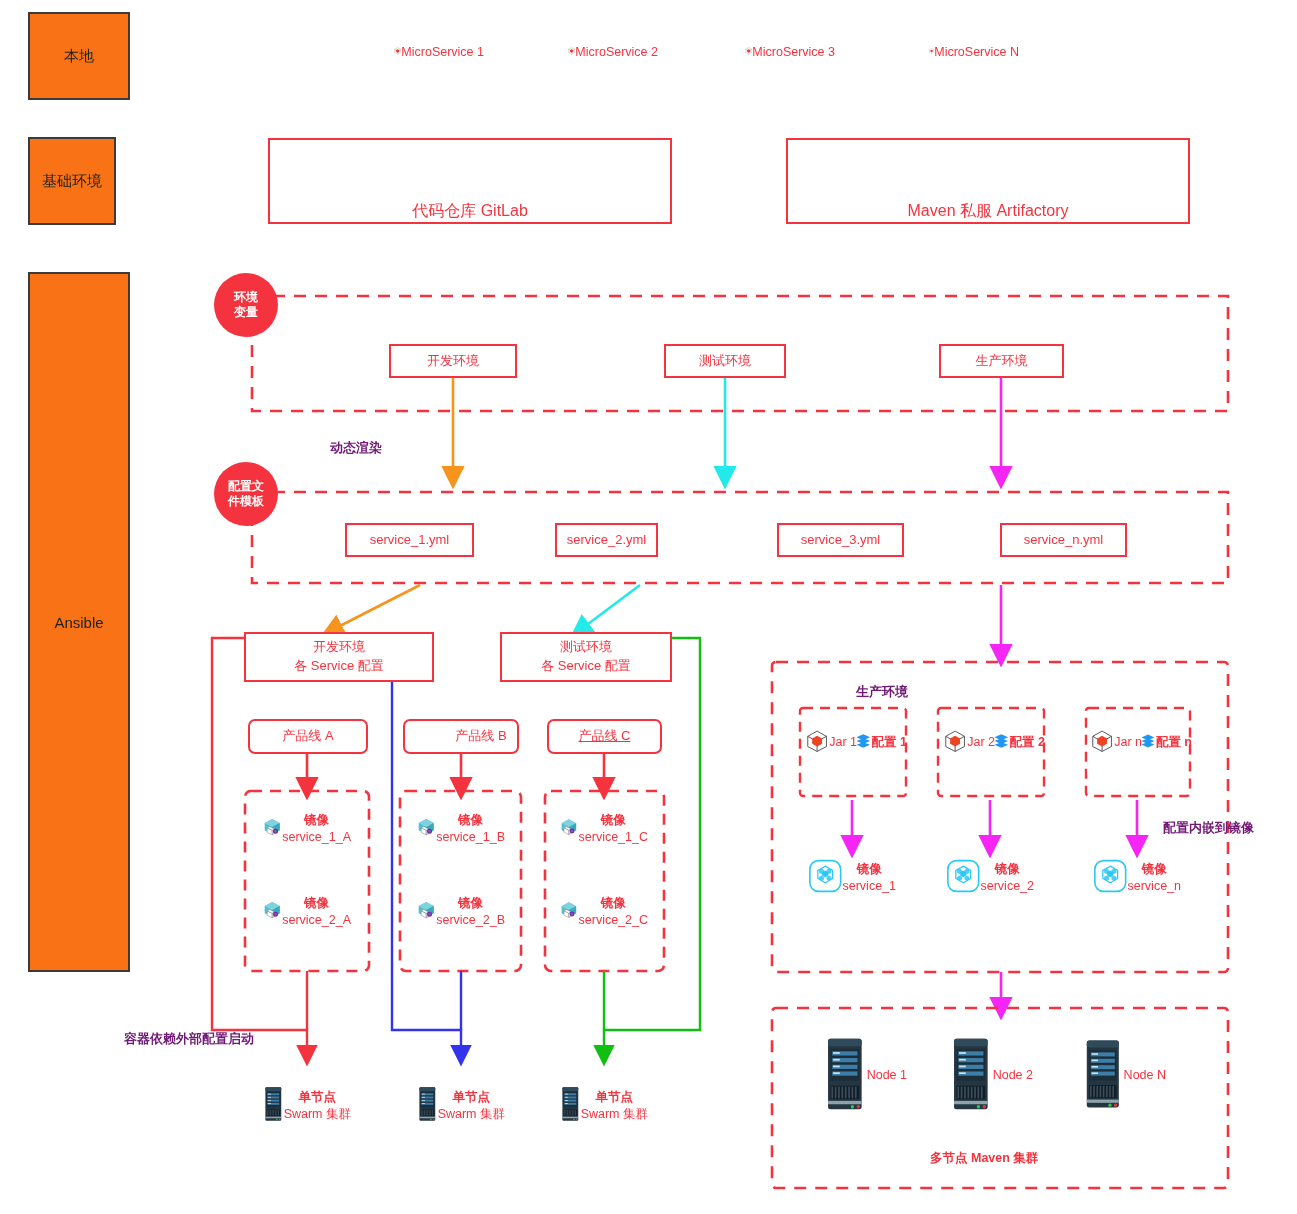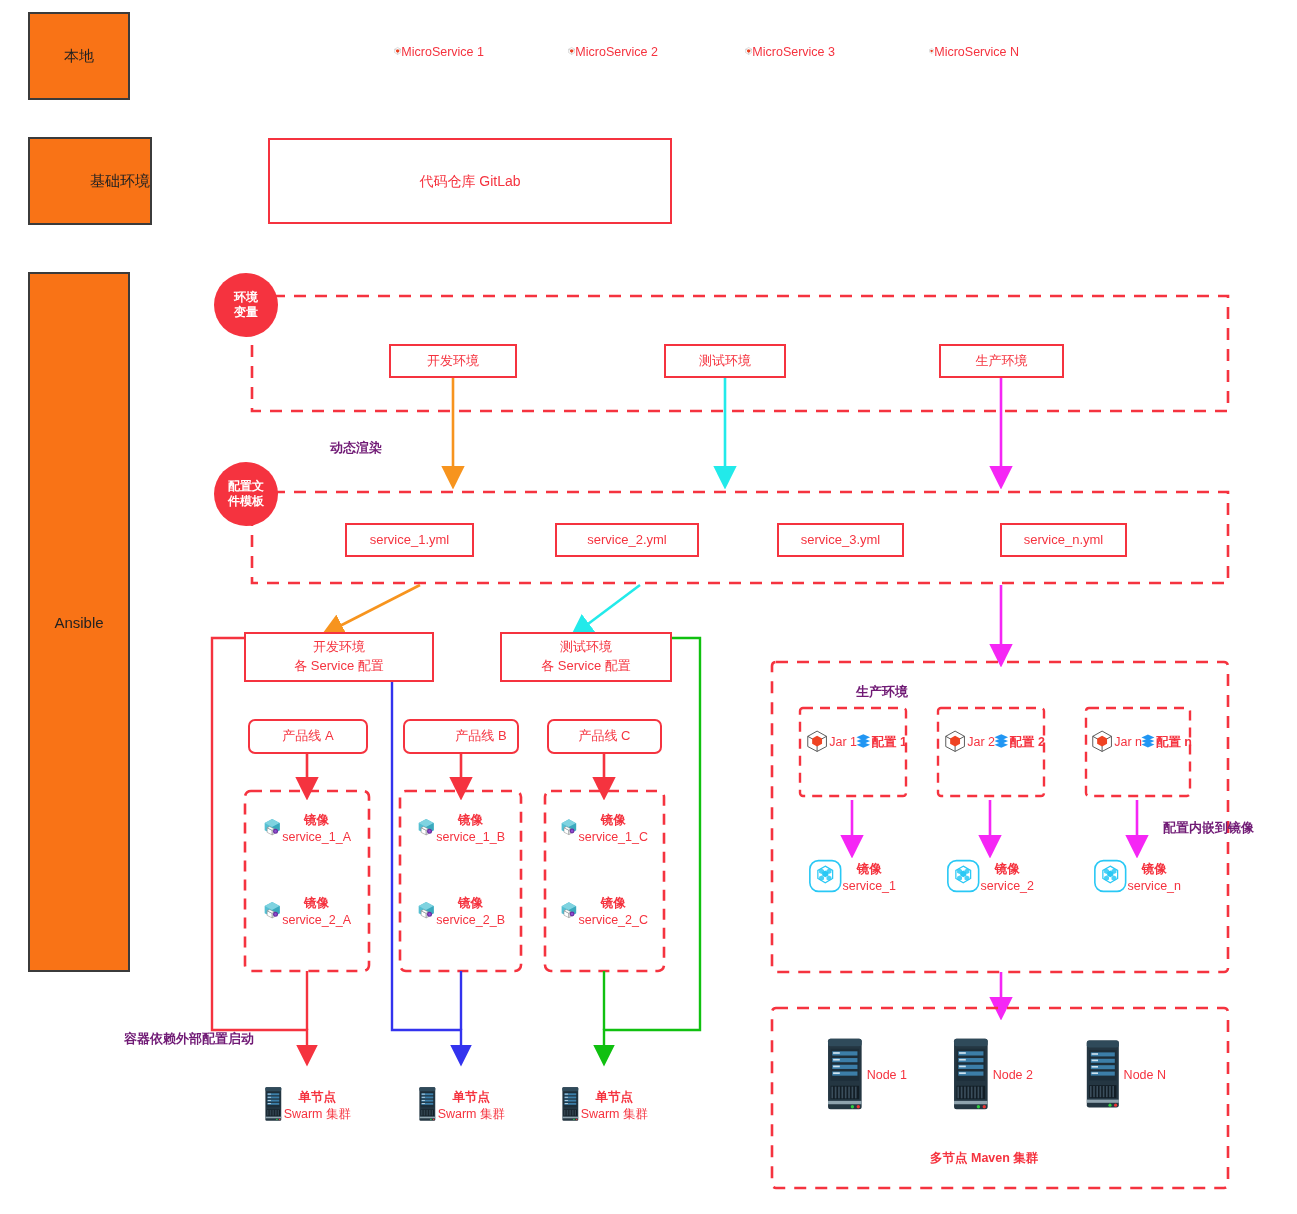--- a/index.html
+++ b/index.html
@@ -11,21 +11,21 @@
 
   .node{position:absolute;box-sizing:border-box;display:flex;
         align-items:center;justify-content:center;text-align:center;}
 
   
   .blk{border:2px solid #3b3b3b;color:#222;background:#f97316;font-size:15px;}
   .blk.vert{font-size:15px;}
 
   
   .redbox{border:2px solid #f5333f;color:#f5333f;background:#fff;font-size:13px;line-height:1.45;}
-  .redbox.big{font-size:14px;}
+  .redbox.big{font-size:16px;align-items:flex-end;}
   .redbox.rounded{border-radius:7px;}
 
   .lbl{position:absolute;color:#f5333f;font-size:12.5px;text-align:center;
        line-height:1.35;white-space:nowrap;}
   .lbl.blue{color:#701a75;font-weight:bold;font-size:13px;}
 
   .badge{position:absolute;color:#fff;font-weight:bold;font-size:12px;
          display:flex;align-items:center;justify-content:center;text-align:center;
          line-height:1.25;background:#f5333f;border-radius:50%;z-index:6;}
 
@@ -103,21 +103,21 @@
     <line x1="1137" y1="800" x2="1137" y2="846" stroke="#f526f5" stroke-width="2.6" marker-end="url(#ar-magenta)"></line>
 
     <line x1="1001" y1="972" x2="1001" y2="1008" stroke="#f526f5" stroke-width="2.6" marker-end="url(#ar-magenta)"></line>
 
     <rect x="772" y="1008" width="456" height="180" rx="4" fill="none" stroke="#f5333f" stroke-width="2.6" stroke-dasharray="12,9"></rect>
   </svg>
 
   <div class="node blk" style="left:28px;top:12px;width:102px;height:88px;">
     <span>本地</span>
   </div>
-  <div class="node blk" style="left:28px;top:137px;width:124px;height:88px;justify-content:flex-end;">
+  <div class="node blk" style="left:28px;top:137px;width:88px;height:88px;">
     <span>基础环境</span>
   </div>
   <div class="node blk vert" style="left:28px;top:272px;width:102px;height:700px;">
     <span>Ansible</span>
   </div>
 
   <div class="iconwrap" style="left:394px;top:10px;width:90px;">
     <svg width="78" height="82" viewBox="0 0 78 82">
       <g fill="none" stroke="#2d2d2d" stroke-width="1.8" stroke-linejoin="round">
         <path d="M39,4 L71,22 L71,58 L39,77 L7,58 L7,22 Z"></path>
@@ -166,20 +166,23 @@
       <path d="M39,22 L56,31.5 L56,50 L39,59.5 L22,50 L22,31.5 Z" fill="#ef4323"></path>
       <path d="M22,31.5 L39,41 L56,31.5" fill="none" stroke="#c9341a" stroke-width="1.2"></path>
       <path d="M39,41 L39,59.5" fill="none" stroke="#c9341a" stroke-width="1.2"></path>
     </svg>
     <span class="iconcap">MicroService N</span>
   </div>
 
   <div class="node redbox big" style="left:268px;top:138px;width:404px;height:86px;">
     <span>代码仓库 GitLab</span>
   </div>
+  <div class="node redbox big" style="left:786px;top:138px;width:404px;height:86px;">
+    <span>Maven 私服 Artifactory</span>
+  </div>
 
   <div class="badge" style="left:214px;top:273px;width:64px;height:64px;flex-direction:column;">
     <span>环境</span>
     <span>变量</span>
   </div>
 
   <div class="node redbox" style="left:389px;top:344px;width:128px;height:34px;">
     <span>开发环境</span>
   </div>
   <div class="node redbox" style="left:664px;top:344px;width:122px;height:34px;">
@@ -194,21 +197,21 @@
   </div>
 
   <div class="badge" style="left:214px;top:462px;width:64px;height:64px;flex-direction:column;">
     <span>配置文</span>
     <span>件模板</span>
   </div>
 
   <div class="node redbox" style="left:345px;top:523px;width:129px;height:34px;">
     <span>service_1.yml</span>
   </div>
-  <div class="node redbox" style="left:555px;top:523px;width:144px;height:34px;">
+  <div class="node redbox" style="left:555px;top:523px;width:103px;height:34px;">
     <span>service_2.yml</span>
   </div>
   <div class="node redbox" style="left:777px;top:523px;width:127px;height:34px;">
     <span>service_3.yml</span>
   </div>
   <div class="node redbox" style="left:1000px;top:523px;width:127px;height:34px;">
     <span>service_n.yml</span>
   </div>
 
   <div class="node redbox" style="left:244px;top:632px;width:190px;height:50px;flex-direction:column;">
@@ -219,21 +222,21 @@
     <span>测试环境</span>
     <span>各 Service 配置</span>
   </div>
 
   <div class="node redbox rounded" style="left:248px;top:719px;width:120px;height:35px;">
     <span>产品线 A</span>
   </div>
   <div class="node redbox rounded" style="left:403px;top:719px;width:116px;height:35px;padding-left:40px;">
     <span>产品线 B</span>
   </div>
-  <div class="node redbox rounded" style="left:547px;top:719px;width:115px;height:35px;">
+  <div class="node redbox rounded" style="left:547px;top:719px;width:115px;height:35px;text-decoration:underline;">
     <span>产品线 C</span>
   </div>
 
   <div class="iconwrap" style="left:263px;top:805px;width:88px;">
     <svg width="46" height="44" viewBox="0 0 46 44">
       <path d="M22,3 L40,12.5 L40,30 L22,39.5 L4,30 L4,12.5 Z" fill="#55bfd2"></path>
       <path d="M4,12.5 L22,22 L40,12.5 L22,3 Z" fill="#7fd3e0"></path>
       <path d="M22,22 L40,12.5 L40,30 L22,39.5 Z" fill="#3ba9bd"></path>
       <path d="M10,24 L22,30 L22,41 L10,35 Z" fill="#fff" stroke="#7a7a7a" stroke-width="1.1"></path>
       <path d="M10,24 L16,21 L28,27 L22,30 Z" fill="#fff" stroke="#7a7a7a" stroke-width="1.1"></path>

